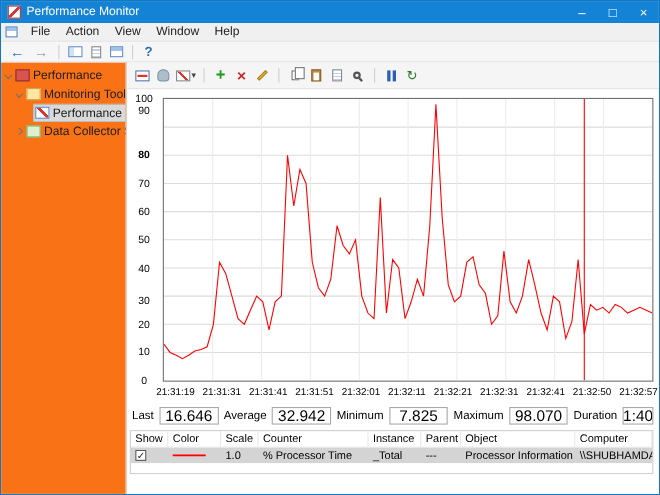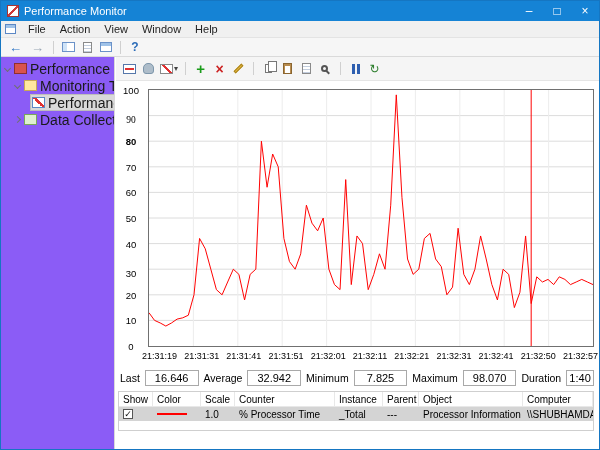--- a/index.html
+++ b/index.html
@@ -25,21 +25,21 @@
   .nav-arrow.fwd{color:#9aa7b5}
   .tsep{width:1px;height:13px;background:#d0d0d0;margin:0 3px;flex:none}
   .tbtn{height:16px;min-width:16px;display:flex;align-items:center;justify-content:center}
   .icon-panes{width:13px;height:10px;border:1px solid #6b92c8;background:linear-gradient(to right,#cfe3f7 4px,#fff 4px)}
   .icon-doc{width:9px;height:11px;border:1px solid #8a8a8a;background:repeating-linear-gradient(#fff 0 2px,#c3cede 2px 3px)}
   .icon-doc2{width:12px;height:10px;border:1px solid #6b92c8;background:linear-gradient(#9fc2e8 3px,#fff 3px)}
   .help-glyph{color:#2b6cb8;font-weight:bold;font-size:12px;padding:0 4px}
 
   
   .content{position:absolute;top:56px;left:0;right:0;bottom:0;background:#fff}
-  .tree{position:absolute;top:0;left:0;width:114px;bottom:0;background:#8b5cf6;border-right:1px solid #d9d9d9;padding-top:3px;font-size:14px;color:#1a1a1a}
+  .tree{position:absolute;top:0;left:0;width:114px;bottom:0;background:#f97316;border-right:1px solid #d9d9d9;padding-top:3px;font-size:11px;color:#1a1a1a}
   .tree-row{display:flex;align-items:center;height:17px;white-space:nowrap;overflow:hidden}
   .chev{width:5px;height:5px;border-right:1px solid #707070;border-bottom:1px solid #707070;display:inline-block;margin:0 4px 0 2px;flex:none}
   .chev.down{transform:rotate(45deg)}
   .chev.right{transform:rotate(-45deg)}
   .chev-spacer{width:12px;flex:none}
   .ti{width:13px;height:11px;margin-right:3px;flex:none}
   .ti-perf{background:#d9534f;border:1px solid #8f2f2f}
   .ti-folder{background:#ffe6a0;border:1px solid #c8a856}
   .ti-chart{background:#fff;border:1px solid #5b87c5;background-image:linear-gradient(45deg,transparent 45%,#e03030 45%,#e03030 62%,transparent 62%)}
   .ti-dcs{background:#dff0d0;border:1px solid #7aa85a}
@@ -72,21 +72,21 @@
   
   #y-axis{position:absolute;top:32px;left:0;width:30px;height:258px;font-size:9.5px;color:#000}
   .ytick{position:absolute;right:3px;width:24px;text-align:center}
   #plot-wrap{position:absolute;top:32px;left:32px;width:446px;height:258px;border:1px solid #707070;background:#fff}
   #plot-svg{width:100%;height:100%;display:block}
   #x-axis{position:absolute;top:294px;left:26px;width:456px;display:flex;justify-content:space-between;font-size:9px;color:#000}
 
   
   .stats{position:absolute;top:312px;left:4px;right:5px;height:18px;display:flex;align-items:center;font-size:10.5px;gap:5px;color:#000}
   .stat-label{white-space:nowrap}
-  .stat-box{flex:1 1 70px;min-width:0;height:16px;border:1px solid #a9a9a9;background:#fff;display:flex;align-items:center;justify-content:center;font-size:11px;overflow:hidden}
+  .stat-box{flex:1 1 70px;min-width:0;height:16px;border:1px solid #a9a9a9;background:#fff;display:flex;align-items:center;justify-content:center;font-size:14px;overflow:hidden}
   .stat-box.small{flex:0.5 1 36px}
 
   
   .legend{position:absolute;top:334px;left:2px;right:5px;height:40px;border:1px solid #cfcfcf;background:#fff;font-size:10px;color:#000}
   .legend-header,.legend-row{display:grid;grid-template-columns:34px 48px 34px 100px 48px 36px 104px 1fr;align-items:center}
   .legend-header{height:15px;border-bottom:1px solid #e8e8e8}
   .legend-header span{padding:0 4px;border-right:1px solid #e8e8e8;height:100%;display:flex;align-items:center;overflow:hidden;white-space:nowrap}
   .legend-row{height:14px;background:#d4d4d4}
   .legend-row .cell{padding:0 4px;overflow:hidden;white-space:nowrap}
   .checkbox{width:10px;height:10px;border:1px solid #555;background:#fff;display:flex;align-items:center;justify-content:center}
@@ -199,21 +199,21 @@
             <span class="icon-pause">
               <span></span>
               <span></span>
             </span>
           </span>
         <span class="tbi upd">↻</span>
       </div>
 
       <div id="y-axis">
           <span class="ytick" style="top: -4px;">100</span>
-          <span class="ytick" style="top: 26px; font-family: Liberation Serif, serif;">90</span>
+          <span class="ytick" style="top: 7px;">90</span>
           <span class="ytick" style="top: 47.2px; font-weight: bold;">80</span>
           <span class="ytick" style="top: 72.8px;">70</span>
           <span class="ytick" style="top: 98.4px;">60</span>
           <span class="ytick" style="top: 124px;">50</span>
           <span class="ytick" style="top: 149.6px;">40</span>
           <span class="ytick" style="top: 179px;">30</span>
           <span class="ytick" style="top: 200.8px;">20</span>
           <span class="ytick" style="top: 226.4px;">10</span>
           <span class="ytick" style="top: 252px;">0</span>
         </div>

